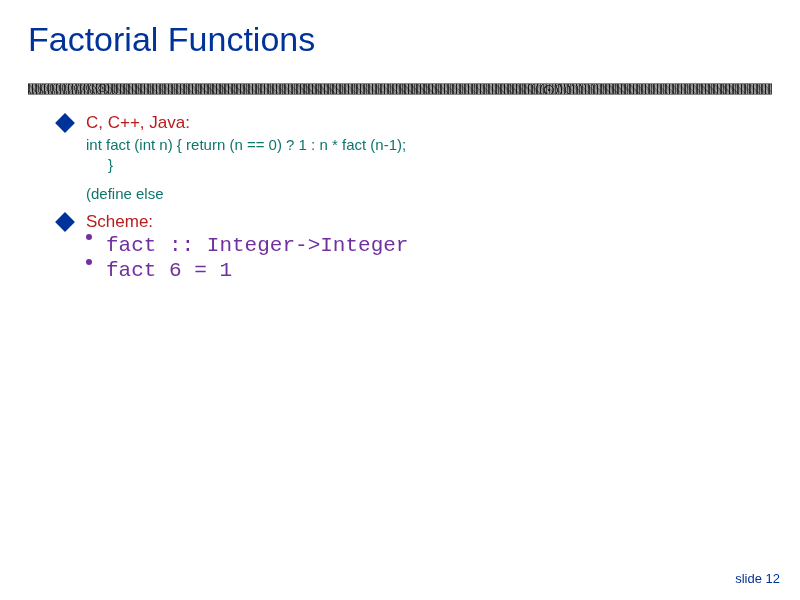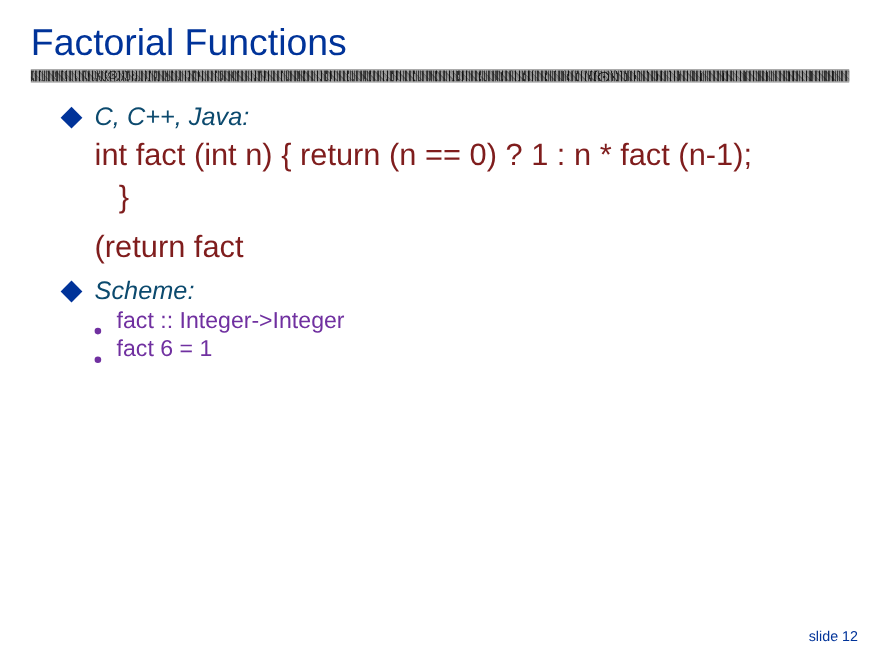--- a/index.html
+++ b/index.html
@@ -15,21 +15,21 @@
   .slide {
     width: 100%;
     height: 100%;
     box-sizing: border-box;
     padding: 16px 28px 0 28px;
   }
   .title {
     color: #003399;
     font-size: 34px;
     font-weight: normal;
-    margin: 4px 0 4px 0;
+    margin: 4px 0 24px 0;
   }
   .divider {
     height: 10px;
     width: 100%;
     background:
       repeating-radial-gradient(circle at 10% 40%, #777 0 1px, transparent 1px 3px),
       repeating-radial-gradient(circle at 70% 60%, #555 0 1px, transparent 1px 4px),
       repeating-linear-gradient(45deg, #bfbfbf 0 2px, #9a9a9a 2px 3px, #d6d6d6 3px 5px),
       linear-gradient(#b8b8b8, #b8b8b8);
     background-blend-mode: multiply;
@@ -50,42 +50,42 @@
   }
   .diamond {
     width: 14px;
     height: 14px;
     background: #003399;
     transform: rotate(45deg);
     margin-right: 14px;
     flex-shrink: 0;
   }
   .lang-name {
-    color: #0c4a6e;
-    font-size: 23px;
-    font-style: italic;
+    color: #b91c1c;
+    font-size: 17px;
   }
   .code {
-    color: #7f1d1d;
-    font-size: 28px;
+    color: #0f766e;
+    font-size: 15px;
     margin-left: 28px;
     line-height: 1.35;
     margin-bottom: 8px;
   }
   .code-line2 {
     margin-left: 22px;
   }
   .sub-list {
     margin-left: 28px;
     margin-top: 2px;
   }
   .sub-item {
     display: flex;
-    align-items: flex-end;
+    align-items: flex-start;
     margin-bottom: 2px;
+    font-family: Liberation Mono, monospace;
   }
   .dot {
     width: 6px;
     height: 6px;
     border-radius: 50%;
     background: #7030a0;
     margin-right: 14px;
     flex-shrink: 0;
   }
   .sub-text {
@@ -116,21 +116,21 @@
         <div class="lang-name">C, C++, Java:</div>
       </div>
       <div class="code">
         <div>int fact (int n)  { return (n == 0) ? 1 : n * fact (n-1);</div>
         <div class="code-line2">}</div>
       </div>
     </div>
 
     <div class="lang">
       <div class="code">
-        <div>(return fact</div>
+        <div>(define else</div>
       </div>
     </div>
 
 
     <div class="lang">
       <div class="lang-head">
         <div class="diamond"></div>
         <div class="lang-name">Scheme:</div>
       </div>
       <div class="sub-list">

